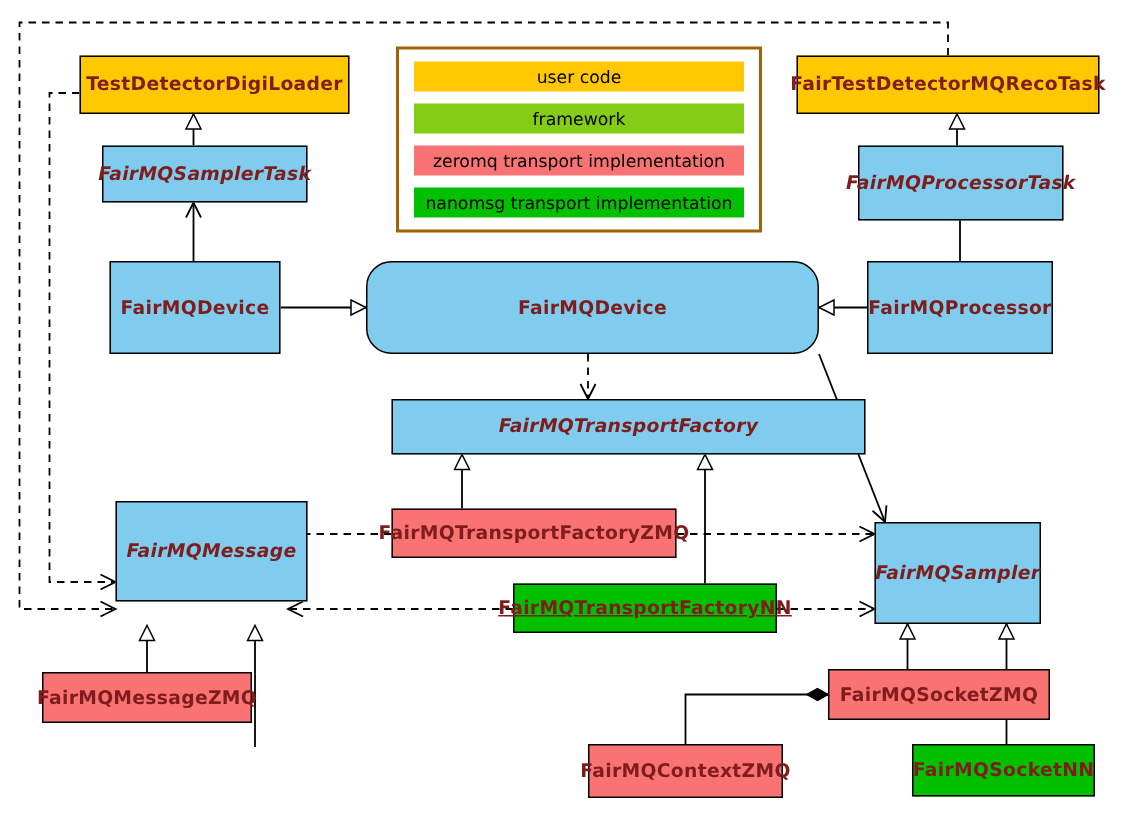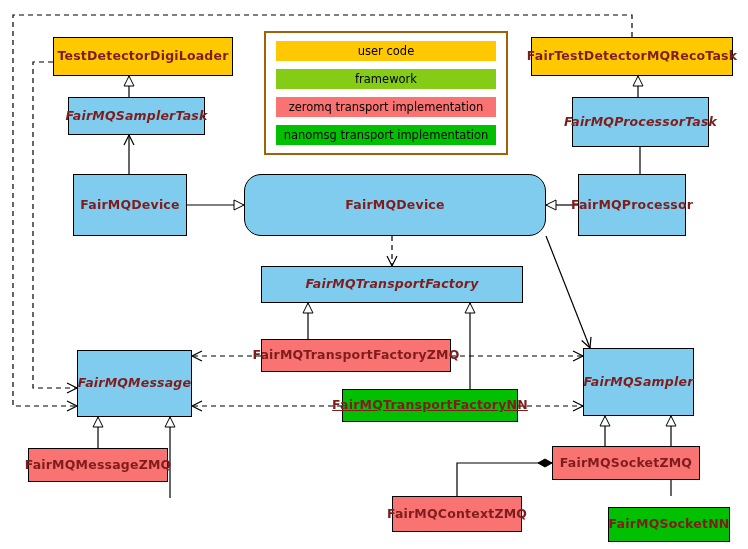--- a/index.html
+++ b/index.html
@@ -135,24 +135,24 @@
     <div class="legend-row" style="background: rgb(250, 115, 115);">zeromq transport implementation</div>
     <div class="legend-row" style="background: rgb(0, 192, 0);">nanomsg transport implementation</div>
   </div>
 
   <div class="node" style="left: 53px; top: 37px; width: 180px; height: 39px; background: rgb(255, 200, 0);">TestDetectorDigiLoader</div>
   <div class="node" style="left: 531px; top: 37px; width: 202px; height: 39px; background: rgb(255, 200, 0);">FairTestDetectorMQRecoTask</div>
   <div class="node abstract" style="left: 68px; top: 97px; width: 137px; height: 38px; background: rgb(127, 204, 238);">FairMQSamplerTask</div>
   <div class="node abstract" style="left: 572px; top: 97px; width: 137px; height: 50px; background: rgb(127, 204, 238);">FairMQProcessorTask</div>
   <div class="node" style="left: 73px; top: 174px; width: 114px; height: 62px; background: rgb(127, 204, 238);">FairMQDevice</div>
   <div class="node" style="left: 244px; top: 174px; width: 302px; height: 62px; background: rgb(127, 204, 238); border-radius: 17px;">FairMQDevice</div>
-  <div class="node" style="left: 578px; top: 174px; width: 108px; height: 62px; background: rgb(127, 204, 238);">FairMQProcessor</div>
-  <div class="node abstract" style="left: 261px; top: 266px; width: 262px; height: 37px; background: rgb(127, 204, 238);">FairMQTransportFactory</div>
+  <div class="node" style="left: 578px; top: 174px; width: 124px; height: 62px; background: rgb(127, 204, 238);">FairMQProcessor</div>
+  <div class="node abstract" style="left: 261px; top: 266px; width: 316px; height: 37px; background: rgb(127, 204, 238);">FairMQTransportFactory</div>
   <div class="node" style="left: 261px; top: 339px; width: 190px; height: 33px; background: rgb(250, 115, 115);">FairMQTransportFactoryZMQ</div>
   <div class="node" style="left: 342px; top: 389px; width: 176px; height: 33px; background: rgb(0, 192, 0); text-decoration: underline;">FairMQTransportFactoryNN</div>
-  <div class="node abstract" style="left: 77px; top: 350px; width: 115px; height: 67px; background: rgb(127, 204, 238);">FairMQMessage</div>
+  <div class="node abstract" style="left: 77px; top: 334px; width: 128px; height: 67px; background: rgb(127, 204, 238);">FairMQMessage</div>
   <div class="node abstract" style="left: 583px; top: 348px; width: 111px; height: 68px; background: rgb(127, 204, 238);">FairMQSampler</div>
   <div class="node" style="left: 28px; top: 448px; width: 140px; height: 34px; background: rgb(250, 115, 115);">FairMQMessageZMQ</div>
   <div class="node" style="left: 552px; top: 446px; width: 148px; height: 34px; background: rgb(250, 115, 115);">FairMQSocketZMQ</div>
-  <div class="node" style="left: 608px; top: 507px; width: 122px; height: 35px; background: rgb(0, 192, 0);">FairMQSocketNN</div>
+  <div class="node" style="left: 608px; top: 496px; width: 122px; height: 35px; background: rgb(0, 192, 0);">FairMQSocketNN</div>
   <div class="node" style="left: 392px; top: 496px; width: 130px; height: 36px; background: rgb(250, 115, 115);">FairMQContextZMQ</div>
 
 </div>
 
 </body></html>

